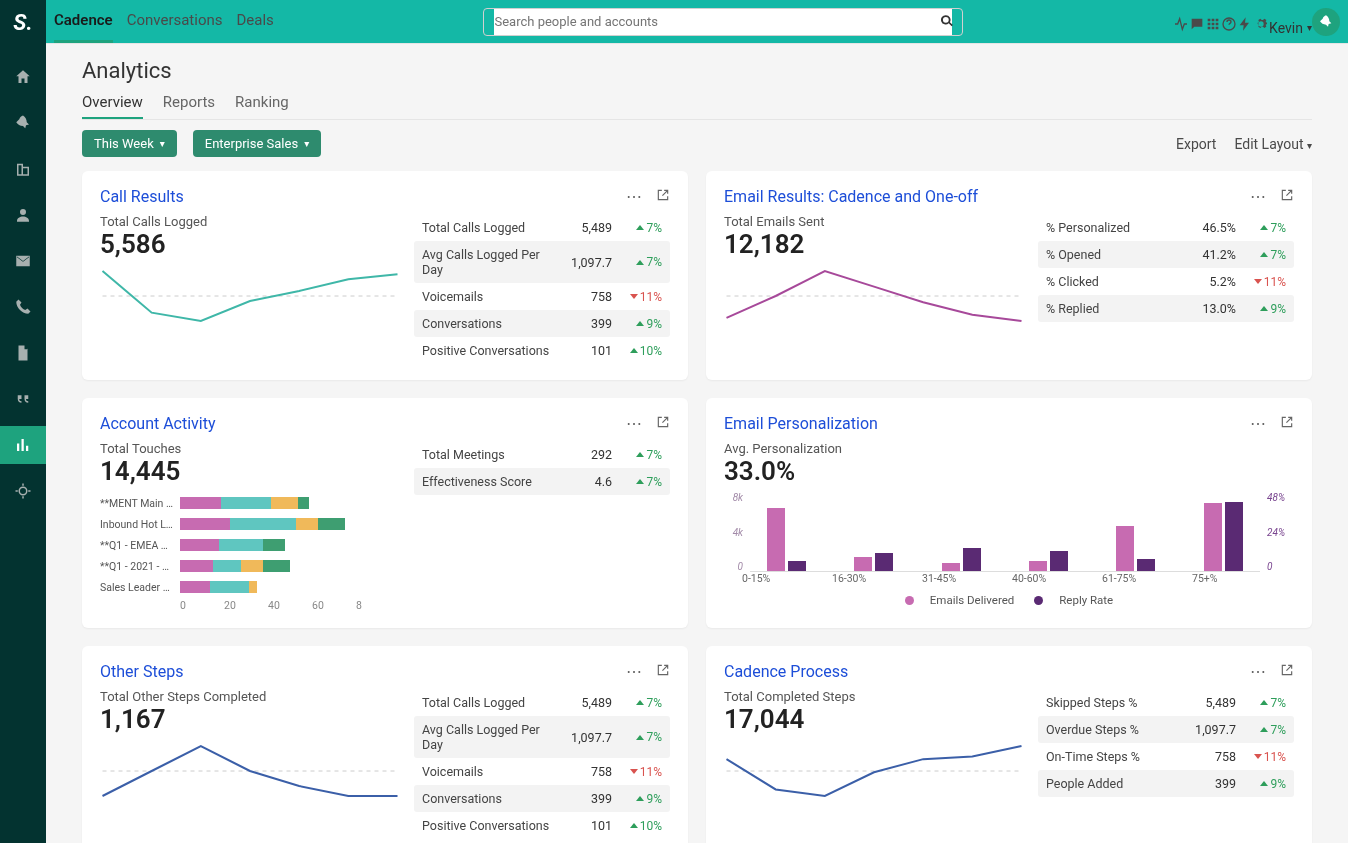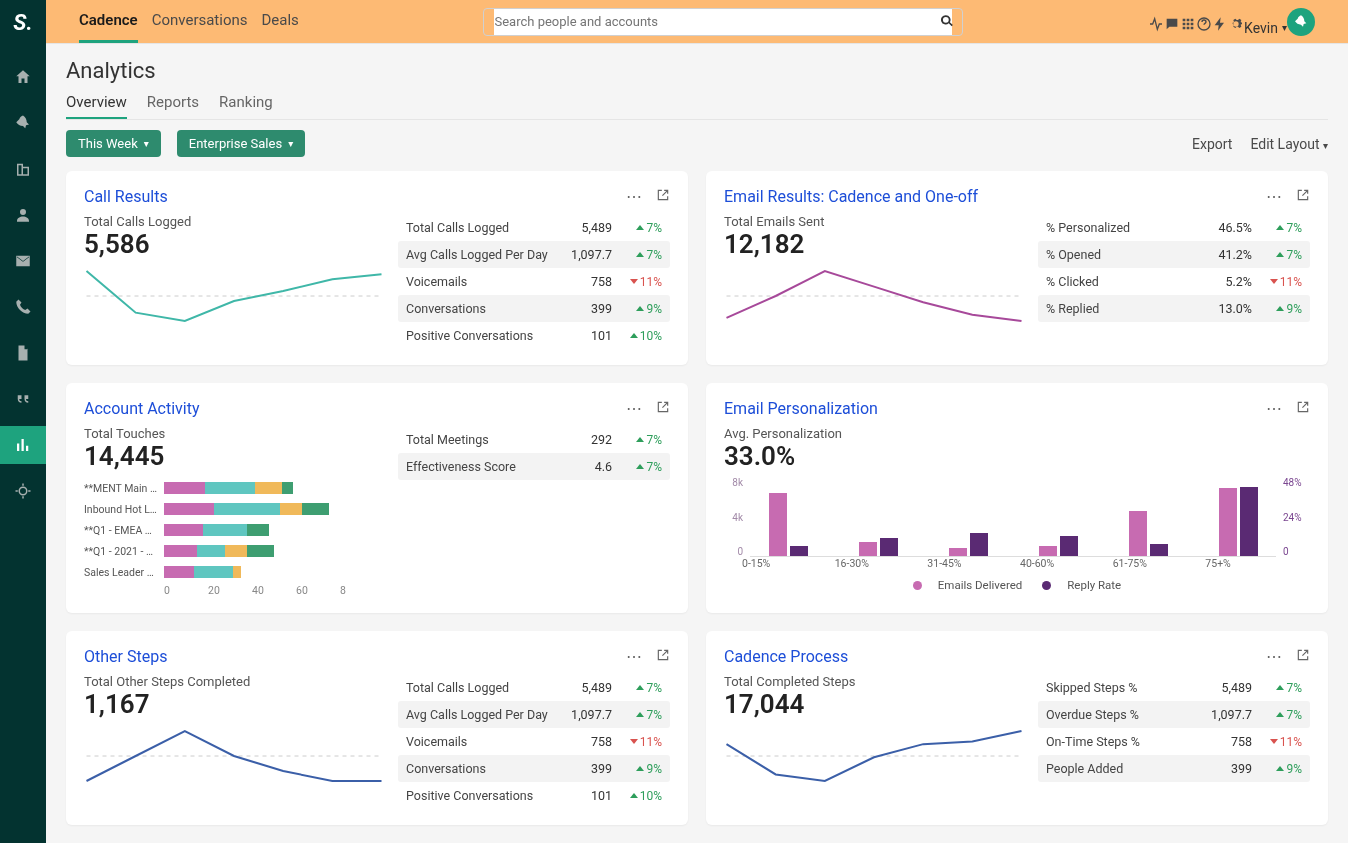--- a/index.html
+++ b/index.html
@@ -4,34 +4,34 @@
 <style>
 * { box-sizing: border-box; margin: 0; padding: 0; font-family: -apple-system, BlinkMacSystemFont, "Segoe UI", Roboto, sans-serif; }
 body { background: #f5f5f5; width: 1348px; height: 843px; overflow: hidden; display: flex; }
 .sidebar { width: 46px; background: #033330; color: #fff; display: flex; flex-direction: column; align-items: center; padding-top: 8px; gap: 8px; }
 .sidebar .logo { width: 28px; height: 28px; display:flex;align-items:center;justify-content:center;font-size:22px;font-weight:bold;font-style:italic;color:#fff;}
 .sidebar .nav-item { width: 46px; height: 38px; display:flex;align-items:center;justify-content:center; color:#a7b0af; cursor:pointer;}
 .sidebar .nav-item.active { background:#1ea37e; color:#fff;}
 .sidebar svg { width:18px;height:18px;fill:currentColor;}
 
 .main { flex:1; display:flex; flex-direction:column; }
-.topbar { height:44px; background:#fdba74; display:flex; align-items:center; padding:0 33px; gap:14px; border-bottom:1px solid #e5e5e5;}
+.topbar { height:44px; background:#14b8a6; display:flex; align-items:center; padding:0 8px; gap:14px; border-bottom:1px solid #e5e5e5;}
 .top-tabs { display:flex; gap:14px; }
 .top-tab { font-size:15px; color:#4a4a4a; padding:11px 0; cursor:pointer; }
 .top-tab.active { color:#1a1a1a; font-weight:600; border-bottom:3px solid #1ea37e;}
 .search-wrap { flex:1; display:flex; justify-content:center; }
 .search { width:480px; height:28px; border:1px solid #d0d0d0; border-radius:4px; padding:0 10px; font-size:13px; position:relative;}
 .search-input{border:none;outline:none;width:100%;height:100%;font-size:13px;}
 .search-icon{position:absolute;right:8px;top:5px;color:#555;}
 .topbar-right { display:flex; align-items:flex-end; color:#4a4a4a;}
 .topbar-right svg{width:16px;height:16px;fill:currentColor;}
 .user-menu{display:flex;align-items:center;gap:4px;font-size:14px;color:#333;}
 .avatar{width:28px;height:28px;border-radius:50%;background:#1ea37e;display:flex;align-items:center;justify-content:center;color:#fff;}
 
-.content { padding: 8px 20px 20px; overflow:auto; flex:1;}
+.content { padding: 8px 36px 20px; overflow:auto; flex:1;}
 .page-title{font-size:22px;color:#333;margin:6px 0 4px;}
 .subtabs{display:flex;gap:20px;border-bottom:1px solid #e5e5e5;margin-bottom:10px;}
 .subtab{font-size:15px;color:#666;padding:6px 0;cursor:pointer;}
 .subtab.active{color:#333;border-bottom:2px solid #1ea37e;}
 
 .toolbar{display:flex;align-items:center;gap:16px;}
 .pill{background:#2e8b6e;color:#fff;font-size:13px;padding:6px 12px;border-radius:4px;display:flex;align-items:center;gap:6px;cursor:pointer;}
 .toolbar-right{margin-left:auto;display:flex;align-items:center;gap:18px;font-size:14px;color:#4a4a4a;}
 .toolbar-right .link{cursor:pointer;}
 
@@ -60,21 +60,21 @@
 
 .hbar-chart{font-size:11px;color:#555;}
 .hbar-row{display:flex;align-items:center;height:18px;margin-bottom:3px;}
 .hbar-label{width:80px;text-align:right;padding-right:6px;white-space:nowrap;overflow:hidden;text-overflow:ellipsis;font-size:10.5px;}
 .hbar-track{flex:1;position:relative;display:flex;}
 .hbar-seg{height:12px;}
 .hbar-axis{display:flex;margin-left:80px;font-size:10.5px;color:#888;}
 .hbar-axis span{flex:1;text-align:left;}
 
 .vbar-chart{margin-top:6px;}
-.vbar-wrap{display:flex;align-items:stretch;height:80px;gap:4px;padding:0 4px;}
+.vbar-wrap{display:flex;align-items:stretch;height:80px;gap:4px;padding:0 4px;font-style:italic;}
 .vbar-yl{width:18px;display:flex;flex-direction:column;justify-content:space-between;font-size:10px;color:#a28aa8;text-align:right;padding-right:3px;}
 .vbar-yr{width:26px;display:flex;flex-direction:column;justify-content:space-between;font-size:10px;color:#7a4690;text-align:left;padding-left:3px;}
 .vbar-cols{flex:1;display:flex;gap:14px;align-items:flex-end;border-bottom:1px solid #ddd;}
 .vbar-group{flex:1;display:flex;gap:3px;align-items:flex-end;justify-content:center;}
 .vbar{width:18px;}
 .vbar.a{background:#c76bb1;}
 .vbar.b{background:#5a2a73;}
 .vbar-xlabels{display:flex;margin-left:18px;margin-right:26px;gap:14px;font-size:10.5px;color:#666;}
 .vbar-xlabels span{flex:1;text-align:left;}
 .legend{display:flex;justify-content:center;gap:20px;margin-top:8px;font-size:11.5px;color:#555;}

